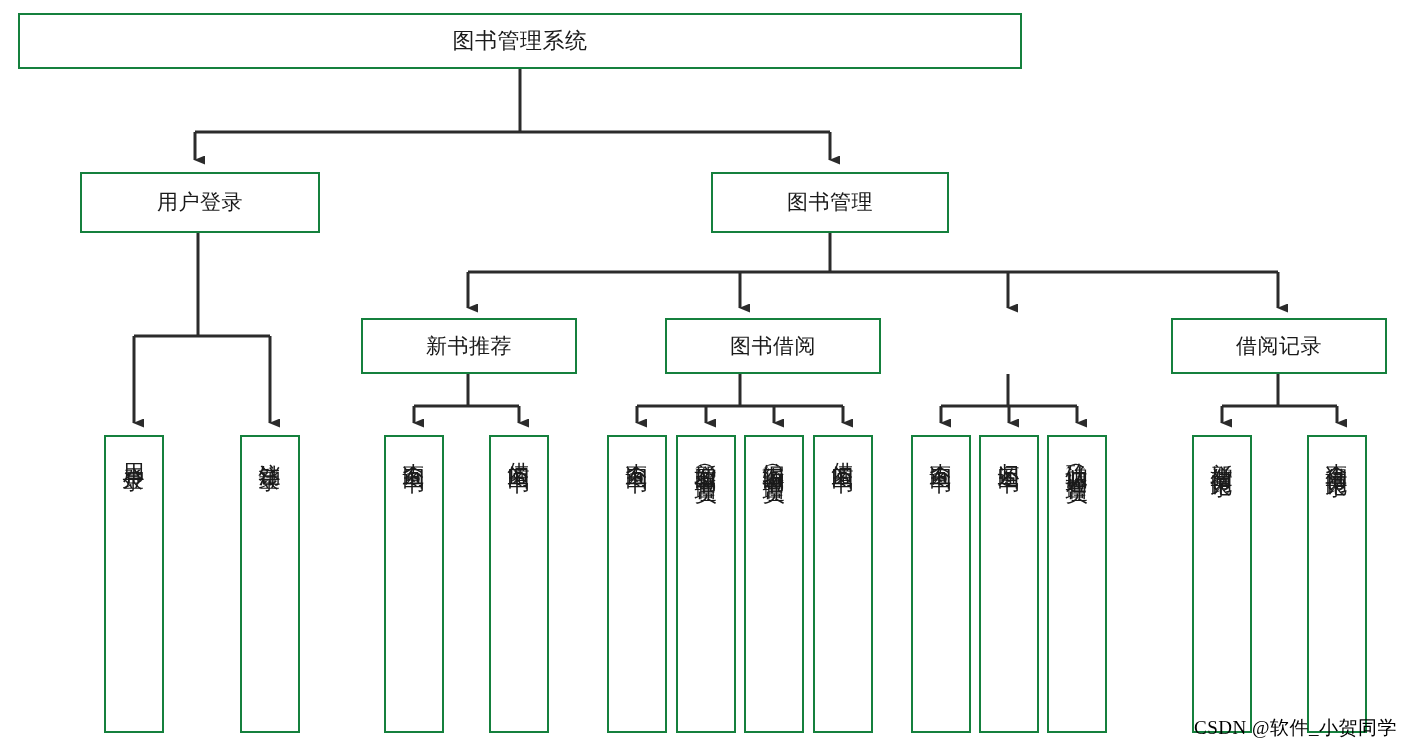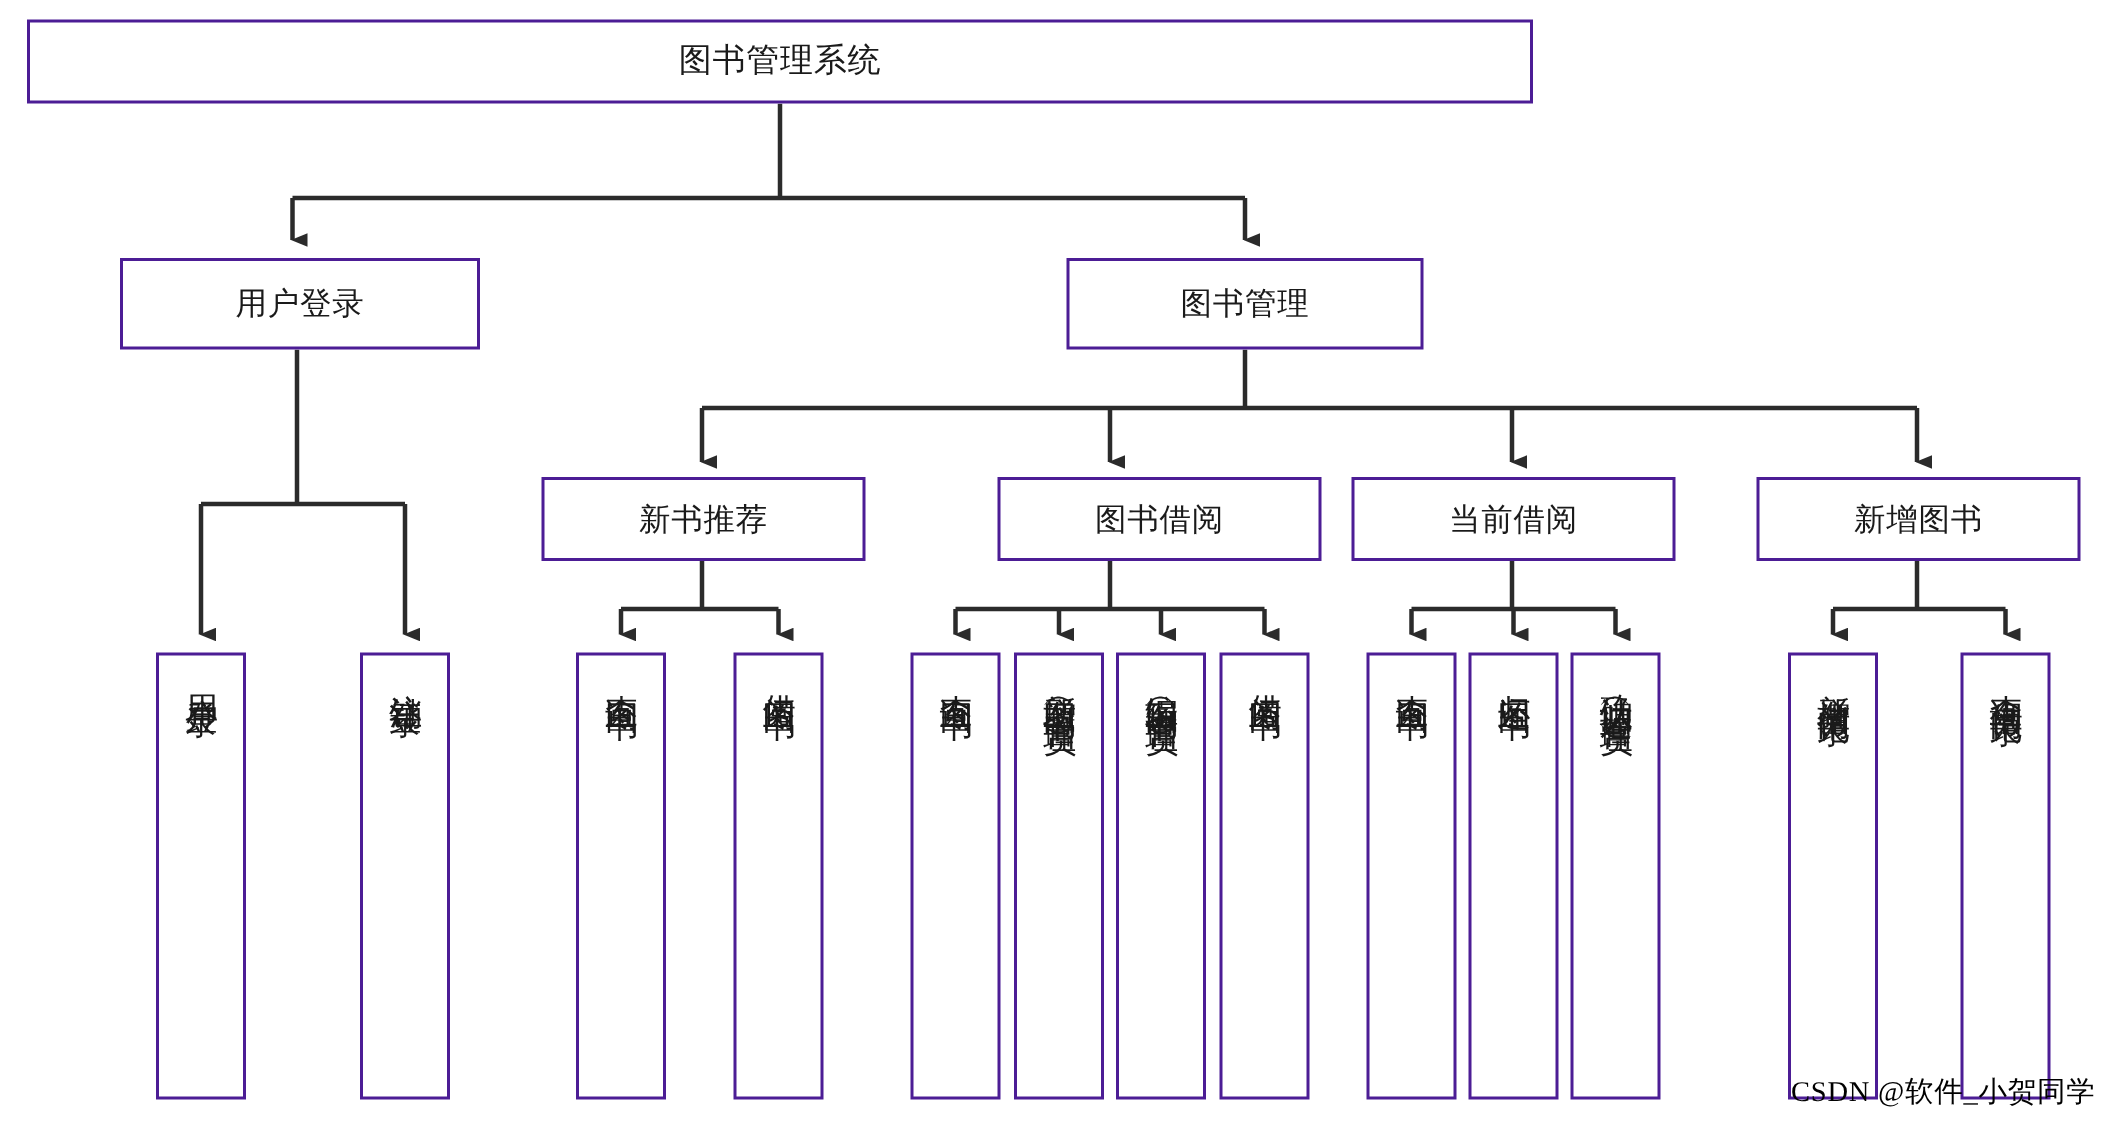--- a/index.html
+++ b/index.html
@@ -21,21 +21,21 @@
   #diagram-svg {
     position: absolute;
     left: 0;
     top: 0;
     width: 1405px;
     height: 747px;
   }
   .node {
     position: absolute;
     box-sizing: border-box;
-    border: 2px solid #4c1d95;
+    border: 2px solid #15803d;
     background: #ffffff;
     display: flex;
     align-items: center;
     justify-content: center;
     color: #1a1a1a;
     z-index: 2;
   }
   .node-label {
     display: block;
     text-align: center;
@@ -142,25 +142,22 @@
   <div class="node horiz" style="left:361px; top:318px; width:216px; height:56px;">
     <span class="node-label">新书推荐</span>
   </div>
 
   <div class="node horiz" style="left:711px; top:172px; width:238px; height:61px;">
     <span class="node-label">图书管理</span>
   </div>
   <div class="node horiz" style="left:632px; top:318px; width:216px; height:56px;margin-left:33px;">
     <span class="node-label">图书借阅</span>
   </div>
-  <div class="node horiz" style="left:901px; top:318px; width:216px; height:56px;">
-    <span class="node-label">当前借阅</span>
-  </div>
   <div class="node horiz" style="left:1171px; top:318px; width:216px; height:56px;">
-    <span class="node-label">新增图书</span>
+    <span class="node-label">借阅记录</span>
   </div>
 
   <div class="node vert" style="left:104px; top:435px; width:60px; height:298px;">
     <span class="node-label">用户登录</span>
   </div>
   <div class="node vert" style="left:240px; top:435px; width:60px; height:298px;">
     <span class="node-label">注销登录</span>
   </div>
 
   <div class="node vert" style="left:384px; top:435px; width:60px; height:298px;">

